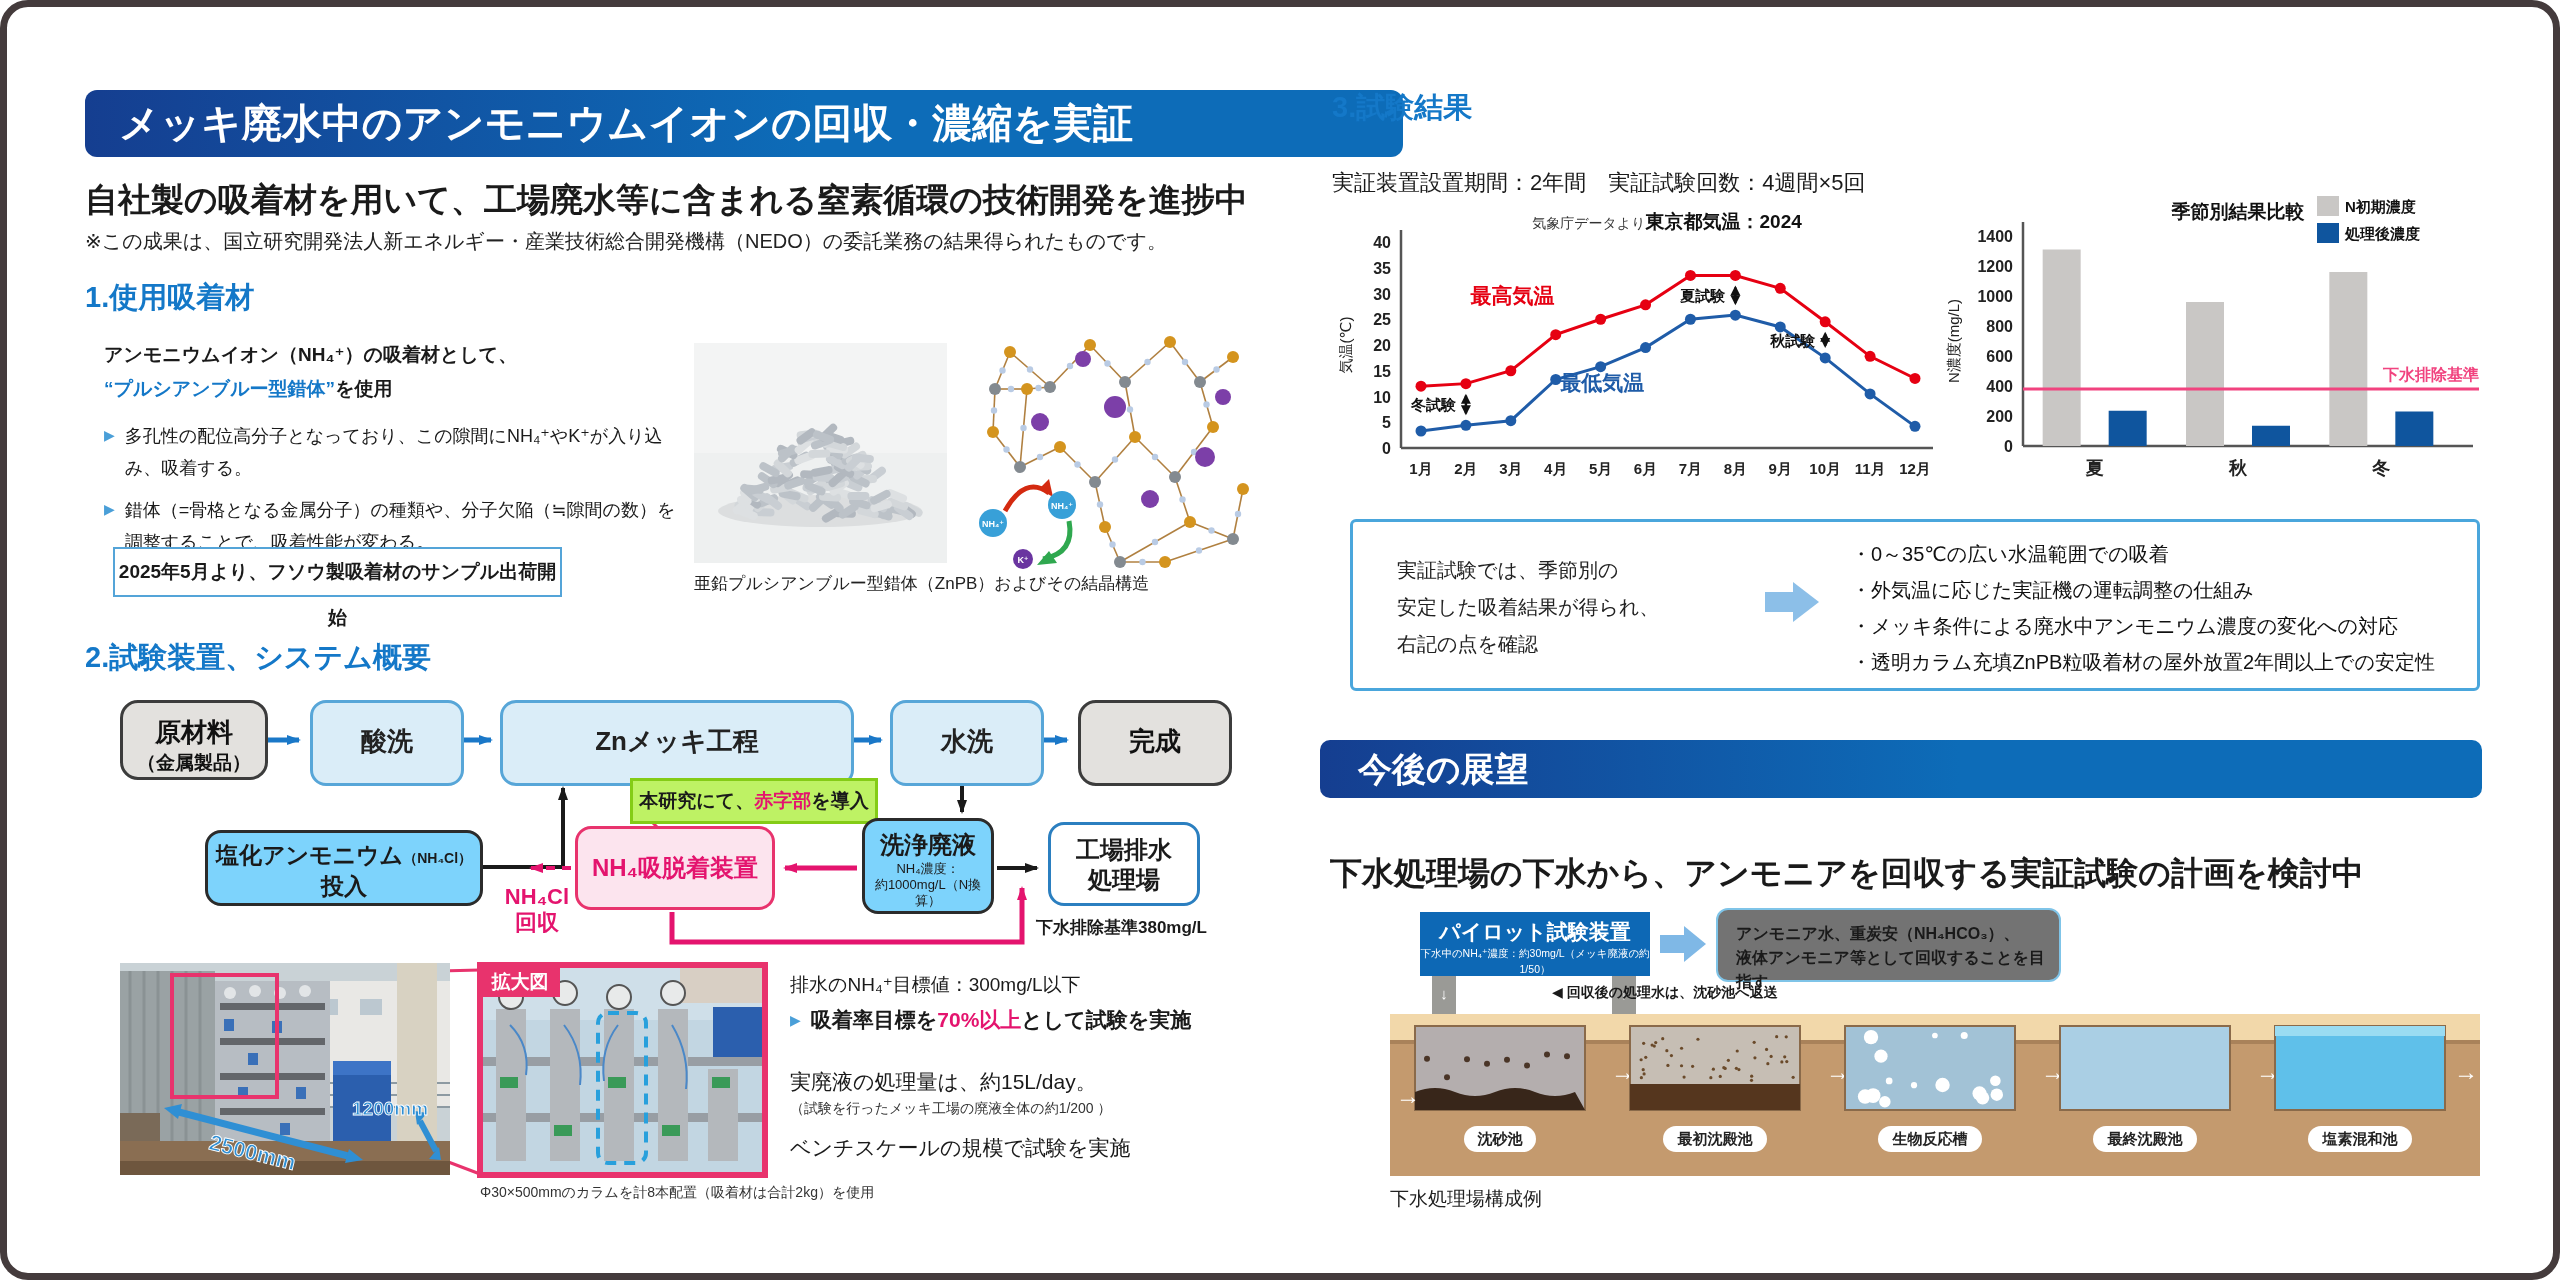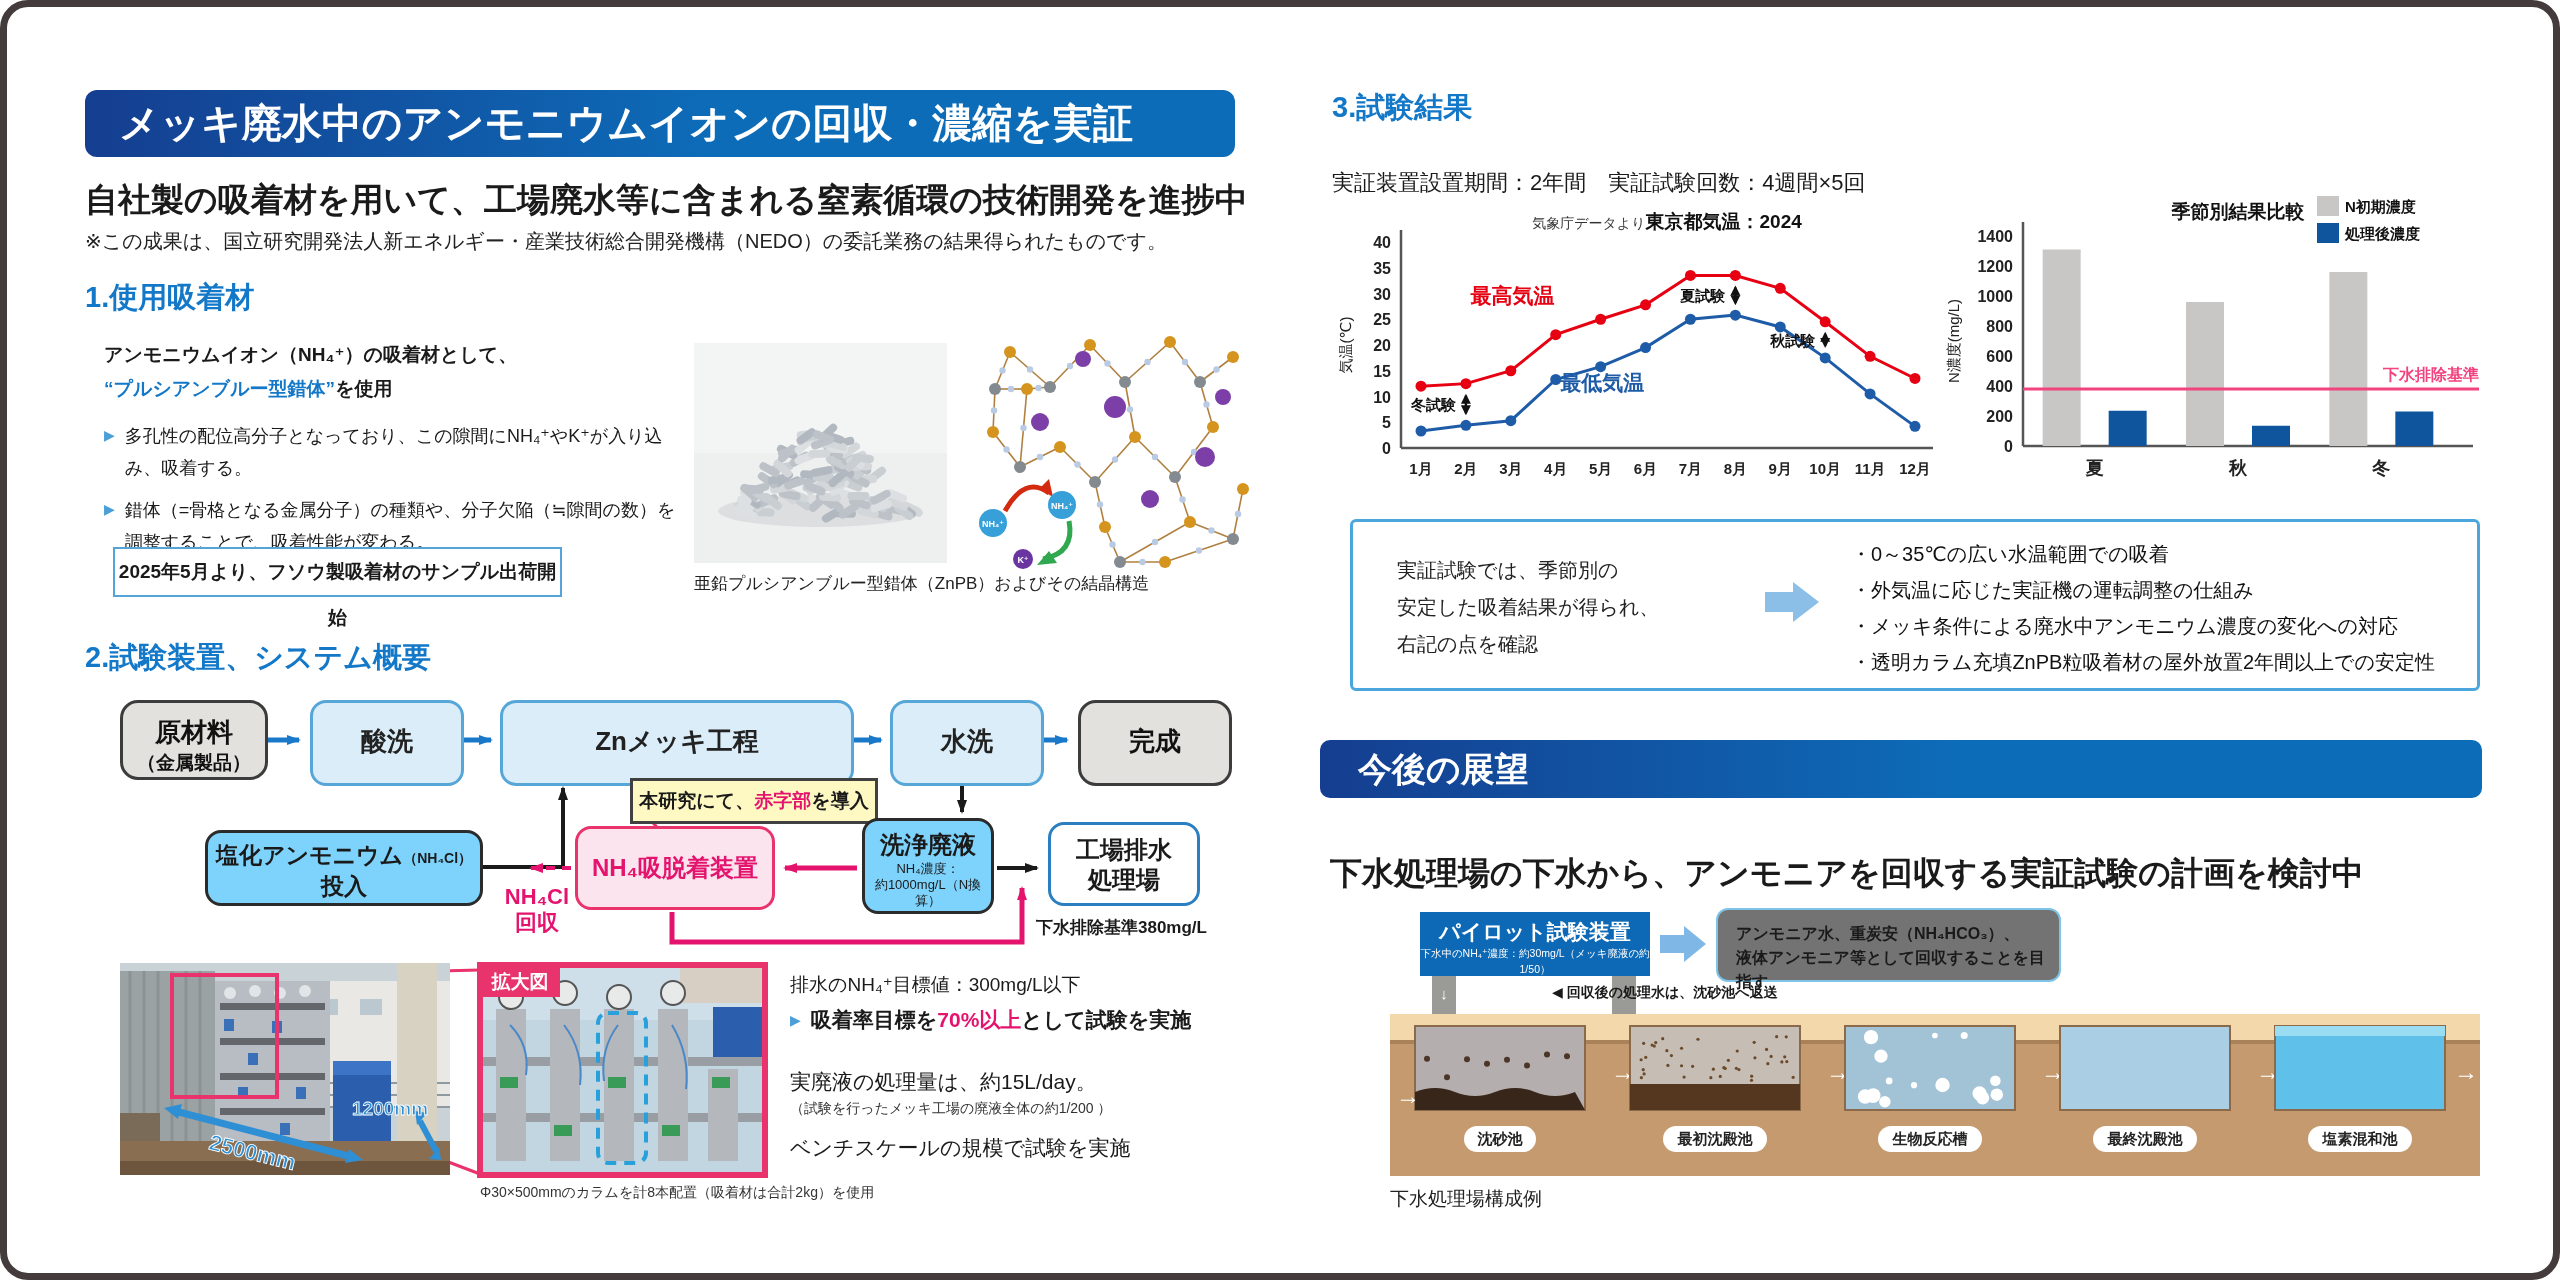--- a/index.html
+++ b/index.html
@@ -17,21 +17,21 @@
   .flowlbl{font-size:26px;font-weight:bold;text-align:center;}
   .bullet-row{display:flex;align-items:flex-start;margin-bottom:10px;}
   .tri{color:#4a9fd8;font-size:14px;margin:7px 10px 0 0;flex:none;}
   svg text{font-family:"Liberation Sans","DejaVu Sans",sans-serif;}
 </style>
 </head>
 <body>
 
 <div class="frame"></div>
 
-<div class="abs banner" style="left:85px;top:90px;width:1150px;height:67px;font-size:40px;line-height:67px;padding-left:34px;box-sizing:border-box;"><span>メッキ廃水中のアンモニウムイオンの回収・濃縮を実証</span></div>
+<div class="abs banner" style="left:85px;top:90px;width:1318px;height:67px;font-size:40px;line-height:67px;padding-left:34px;box-sizing:border-box;"><span>メッキ廃水中のアンモニウムイオンの回収・濃縮を実証</span></div>
 
 <div class="abs bold" style="left:85px;top:178px;font-size:33px;white-space:nowrap;">自社製の吸着材を用いて、工場廃水等に含まれる窒素循環の技術開発を進捗中</div>
 <div class="abs" style="left:85px;top:228px;font-size:20px;color:#222;">※この成果は、国立研究開発法人新エネルギー・産業技術総合開発機構（NEDO）の委託業務の結果得られたものです。</div>
 
 <div class="abs sectitle" style="left:85px;top:278px;">1.使用吸着材</div>
 
 <div class="abs" style="left:104px;top:338px;width:580px;font-size:19px;font-weight:bold;line-height:34px;">
   <span>アンモニウムイオン（NH₄⁺）の吸着材として、</span><br>
   <span class="bluetxt">“プルシアンブルー型錯体”</span><span>を使用</span>
 </div>
@@ -290,21 +290,21 @@
 <div class="abs gray-box" style="left:120px;top:700px;width:148px;height:80px;box-sizing:border-box;text-align:center;padding-top:12px;">
   <div class="flowlbl">原材料</div>
   <div style="font-size:19px;font-weight:bold;">（金属製品）</div>
 </div>
 <div class="abs blue-box flowlbl" style="left:310px;top:700px;width:148px;height:80px;line-height:76px;">酸洗</div>
 <div class="abs blue-box flowlbl" style="left:500px;top:700px;width:348px;height:80px;line-height:76px;">Znメッキ工程</div>
 <div class="abs blue-box flowlbl" style="left:890px;top:700px;width:148px;height:80px;line-height:76px;">水洗</div>
 <div class="abs gray-box flowlbl" style="left:1078px;top:700px;width:148px;height:80px;line-height:76px;">完成</div>
 
 <div class="abs" style="left:655px;top:808px;width:24px;height:24px;background:#fff;border-left:3px solid #e8336d;border-bottom:3px solid #e8336d;transform:rotate(45deg);z-index:1;"></div>
-<div class="abs" style="left:630px;top:778px;width:248px;height:46px;background:#fef9c3;border:3px solid #404040;box-sizing:border-box;
+<div class="abs" style="left:630px;top:778px;width:248px;height:46px;background:#bef264;border:3px solid #84cc16;box-sizing:border-box;
      font-size:19px;font-weight:bold;text-align:center;line-height:40px;z-index:2;">
   <span>本研究にて、</span><span class="pinktxt">赤字部</span><span>を導入</span>
 </div>
 
 <div class="abs" style="left:575px;top:826px;width:200px;height:84px;background:#fce4ee;border:3px solid #e8336d;border-radius:16px;box-sizing:border-box;
      font-size:24px;font-weight:bold;color:#e4146e;text-align:center;line-height:78px;z-index:2;">NH₄吸脱着装置</div>
 
 <div class="abs white-box" style="left:862px;top:818px;width:132px;height:96px;box-sizing:border-box;text-align:center;padding-top:8px;z-index:2;">
   <div style="font-size:24px;font-weight:bold;">洗浄廃液</div>
   <div style="font-size:13px;line-height:16px;">NH₄濃度：</div>

